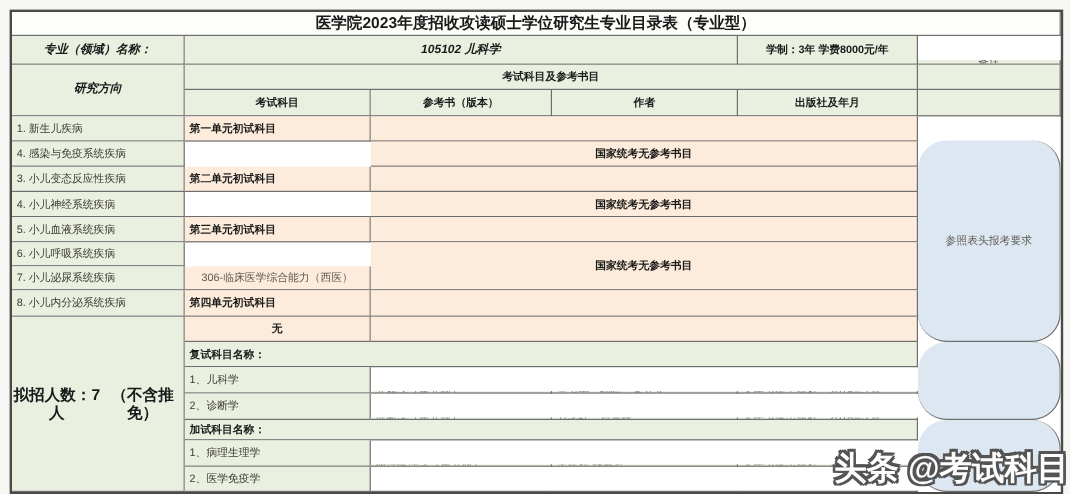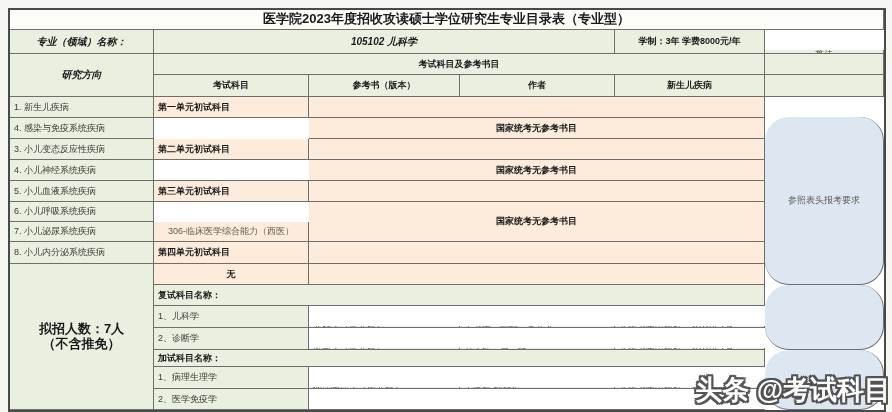--- a/index.html
+++ b/index.html
@@ -24,21 +24,21 @@
     border-right:1px solid var(--line);border-bottom:1px solid var(--line);
     line-height:1.15;
   }
   .ctr{justify-content:center;text-align:center;}
   .lft{padding-left:4px;padding-right:2px;text-align:right;}
   .g{background:var(--green);} .p{background:var(--peach);}
   .b{background:var(--blue);border-radius:24px;} .w{background:#fdfdfa;}
   .bold{font-weight:bold;}
   .f9{font-size:9px;} .f10{font-size:10px;font-style:italic;} .f13{font-size:13px;}
   .gray{color:#5d5a52;margin-top:20px;} .dim{color:#3c3a34;}
-  .col{flex-direction:column;justify-content:center;}
+  .col{flex-direction:row;justify-content:center;}
   .wm{
     position:absolute;right:1px;bottom:4px;z-index:9;
     font-size:27px;font-weight:bold;color:#fff;white-space:nowrap;
     text-shadow:-2px -2px 0 #4c4c4c,2px -2px 0 #4c4c4c,-2px 2px 0 #4c4c4c,
                  2px 2px 0 #4c4c4c,0 -2px 0 #4c4c4c,0 2px 0 #4c4c4c,
                 -2px 0 0 #4c4c4c,2px 0 0 #4c4c4c;
     opacity:.95;
   }
 </style>
 </head>
@@ -52,21 +52,21 @@
   <div class="c ctr g bold f10" style="grid-area:2/2/3/5">105102 儿科学</div>
   <div class="c ctr g bold f9" style="grid-area:2/5/3/6">学制：3年 学费8000元/年</div>
   <div class="c ctr g f9 gray" style="grid-area:2/6/3/7">备注</div>
 
   <div class="c ctr g bold f10" style="grid-area:3/1/5/2">研究方向</div>
   <div class="c ctr g bold f9" style="grid-area:3/2/4/6">考试科目及参考书目</div>
   <div class="c g" style="grid-area:3/6/4/7"></div>
   <div class="c ctr g bold f9" style="grid-area:4/2/5/3">考试科目</div>
   <div class="c ctr g bold f9" style="grid-area:4/3/5/4">参考书（版本）</div>
   <div class="c ctr g bold f9" style="grid-area:4/4/5/5">作者</div>
-  <div class="c ctr g bold f9" style="grid-area:4/5/5/6">新生儿疾病</div>
+  <div class="c ctr g bold f9" style="grid-area:4/5/5/6">出版社及年月</div>
   <div class="c g" style="grid-area:4/6/5/7"></div>
 
   <div class="c lft g f9 dim" style="grid-area:5/1/6/2">1. 新生儿疾病</div>
   <div class="c lft g f9 dim" style="grid-area:6/1/7/2">4. 感染与免疫系统疾病</div>
   <div class="c lft g f9 dim" style="grid-area:7/1/8/2">3. 小儿变态反应性疾病</div>
   <div class="c lft g f9 dim" style="grid-area:8/1/9/2">4. 小儿神经系统疾病</div>
   <div class="c lft g f9 dim" style="grid-area:9/1/10/2">5. 小儿血液系统疾病</div>
   <div class="c lft g f9 dim" style="grid-area:10/1/11/2">6. 小儿呼吸系统疾病</div>
   <div class="c lft g f9 dim" style="grid-area:11/1/12/2">7. 小儿泌尿系统疾病</div>
   <div class="c lft g f9 dim" style="grid-area:12/1/13/2">8. 小儿内分泌系统疾病</div>

